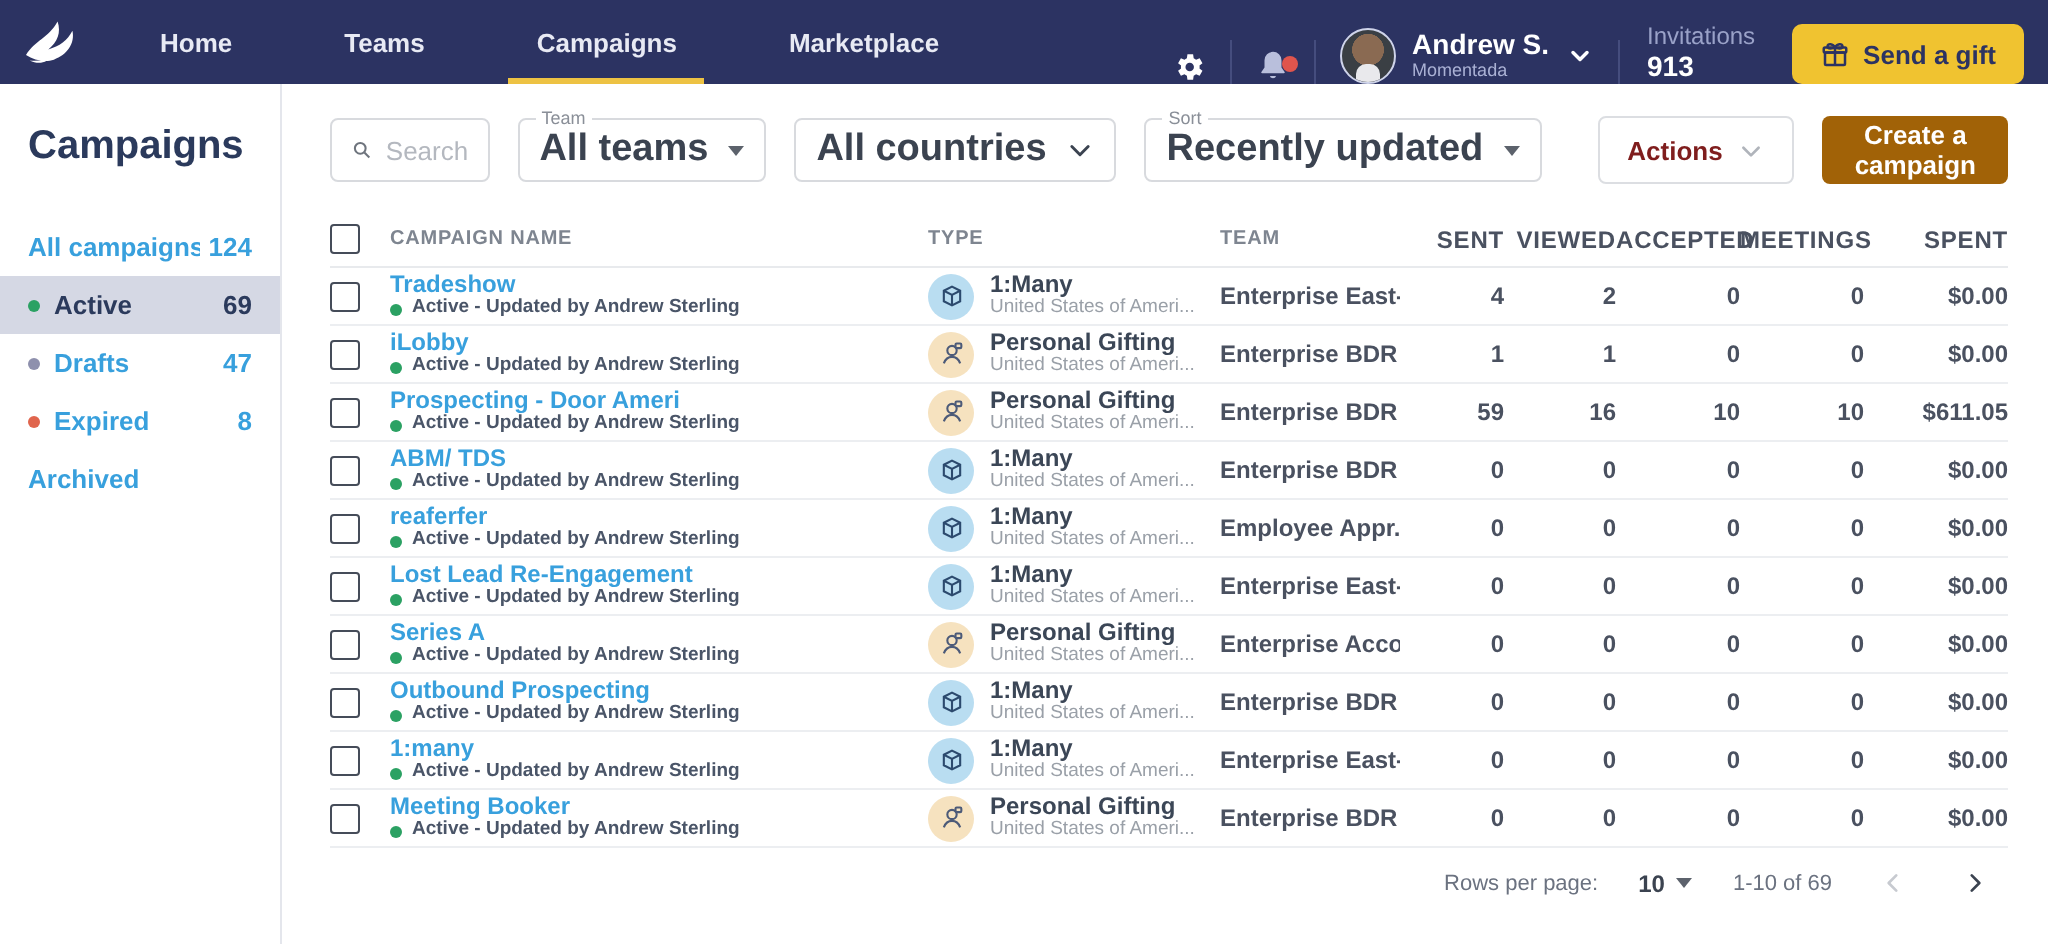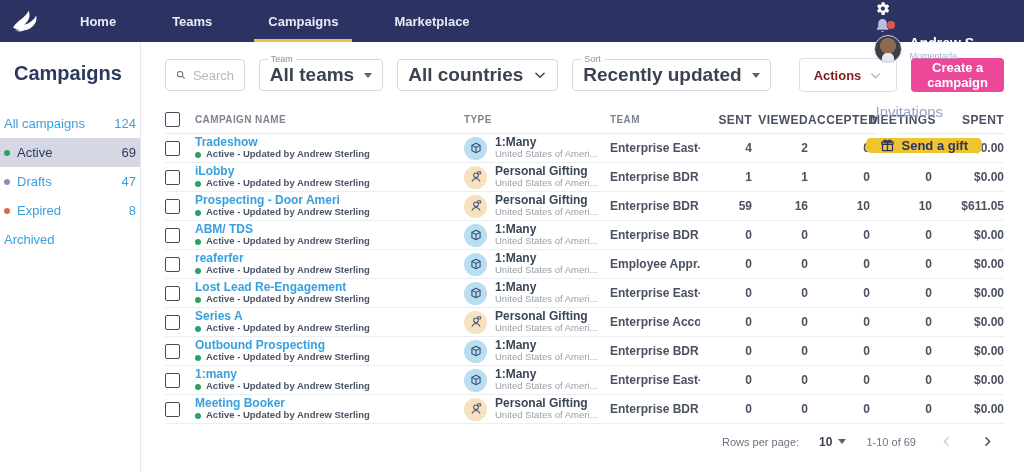--- a/index.html
+++ b/index.html
@@ -7,43 +7,43 @@
     font-family:"Liberation Sans", sans-serif; }
   .app { width:1024px; height:472px; display:flex; flex-direction:column; }
 
   
   .navbar { height:42px; background:#2c3362; display:flex; align-items:stretch; flex-shrink:0; position:relative; }
   .brand { width:52px; display:flex; align-items:center; justify-content:center; cursor:pointer; }
   .nav-items { display:flex; align-items:stretch; }
   .nav-item { display:flex; align-items:center; padding:12px 28px; color:#e8eaf4; font-size:13px;
     font-weight:700; text-decoration:none; position:relative; cursor:pointer; }
   .nav-item.active::after { content:""; position:absolute; left:14px; right:14px; bottom:0; height:3px; background:#edc243; }
-  .nav-right { margin-left:auto; display:flex; align-items:flex-start; padding-right:12px;flex-direction:column; }
+  .nav-right { margin-left:auto; display:flex; align-items:flex-end; padding-right:12px; }
   .icon-btn { background:none; border:none; cursor:pointer; padding:0 12px; position:relative; display:flex; align-items:center; }
   .vdiv { width:1px; height:22px; background:#454d7e; }
   .badge-dot { position:absolute; right:8px; bottom:6px; width:8px; height:8px; border-radius:50%; background:#e0554d; }
   .user { display:flex; align-items:center; gap:8px; padding:0 12px; cursor:pointer; }
   .avatar { width:28px; height:28px; border-radius:50%; border:1.5px solid #cfd4ea; overflow:hidden;
     background:radial-gradient(circle at 50% 38%, #8a6a52 0 38%, #3a3f44 39% 100%); position:relative; }
   .avatar::after { content:""; position:absolute; left:7px; top:17px; width:12px; height:10px; background:#e9e9ec; border-radius:5px 5px 0 0; }
   .user-text { line-height:1.1; }
   .user-name { color:#fff; font-size:14px; font-weight:700; }
   .user-org { color:#aab1d4; font-size:9px; }
   .invitations { padding:0 14px; line-height:1.2; }
-  .inv-label { color:#9aa2c8; font-size:15px;margin-top:40px; }
+  .inv-label { color:#9aa2c8; font-size:12px;margin-top:40px; }
   .inv-count { color:#fff; font-size:14px; font-weight:700; }
   .gift-btn { display:flex; align-items:center; gap:7px; background:#f0c330; border:none; border-radius:5px;
     height:30px; padding:0 14px; margin-left:4px; font-size:13px; font-weight:700; color:#2c3362; cursor:pointer;
     font-family:"Liberation Sans", sans-serif; }
 
   
   .content { flex:1; display:flex; min-height:0; }
   .sidebar { width:141px; flex-shrink:0; border-right:1px solid #e4e6ec; padding-top:20px; background:#fff; }
   .side-title { font-size:20px; font-weight:800; color:#2b3a5c; padding:0 14px; margin-bottom:24px; }
-  .side-item { height:29px; display:flex; align-items:center; padding:0 4px; font-size:13px; font-weight:400;
+  .side-item { height:29px; display:flex; align-items:center; padding:0 14px; font-size:13px; font-weight:700;
     color:#38a0dd; cursor:pointer; }
   .side-item .dot { width:6px; height:6px; border-radius:50%; margin-right:7px; flex-shrink:0; }
   .dot.green { background:#2ba163; } .dot.gray { background:#8e90ad; } .dot.red { background:#e0654d; }
   .side-item .lbl { flex:1; white-space:nowrap; overflow:hidden; }
   .side-item .cnt { margin-left:4px; }
   .side-item.selected { background:#d5d8e4; color:#2b3a5c; }
   .side-item + .side-item { margin-top:0; }
   .side-list .side-item { margin-bottom:0; height:29px; }
   .side-list { display:flex; flex-direction:column; gap:0; }
   .side-list .side-item { height:29px; }
@@ -58,21 +58,21 @@
   .search input::placeholder { color:#b4b8bf; }
   .select { position:relative; height:32px; border:1px solid #d8dade; border-radius:4px; display:flex;
     align-items:center; gap:10px; padding:0 10px; cursor:pointer; background:#fff; }
   .float-label { position:absolute; top:-6px; left:8px; background:#fff; padding:0 3px; font-size:9px; color:#8a8f98; }
   .sel-value { font-size:19px; color:#3b4350; font-weight:600; white-space:nowrap; }
   .tri { width:0; height:0; border-left:4px solid transparent; border-right:4px solid transparent; border-top:5px solid #5c626c; }
   .spacer { flex:1; }
   .actions-btn { display:flex; align-items:center; gap:8px; height:34px; padding:0 14px; background:#fff;
     border:1px solid #dcdee2; border-radius:4px; color:#7f1d1d; font-size:13px; font-weight:600; cursor:default;
     font-family:"Liberation Sans", sans-serif; }
-  .create-btn { height:34px; padding:0 16px; background:#ec4899; color:#fff; border:none; border-radius:4px;
+  .create-btn { height:34px; padding:0 16px; background:#a16207; color:#fff; border:none; border-radius:4px;
     font-size:13px; font-weight:700; cursor:pointer; font-family:"Liberation Sans", sans-serif; }
 
   
   .table { margin-top:14px; }
   .t-grid { display:grid; grid-template-columns:30px minmax(0,1fr) 146px 90px 52px 56px 62px 62px 72px;
     align-items:center; }
   .t-head { height:28px; border-bottom:1px solid #e8eaed; }
   .th { font-size:10px; font-weight:700; color:#7e8590; letter-spacing:.4px; white-space:nowrap; }
   .th.num, .t-row .num { text-align:right; }
   .cb { width:15px; height:15px; border:1.5px solid #454c59; border-radius:2px; display:inline-block; cursor:pointer; background:#fff; }

